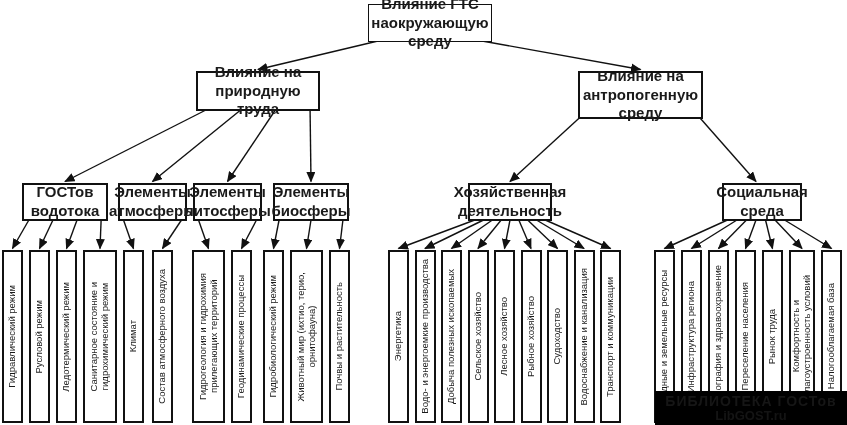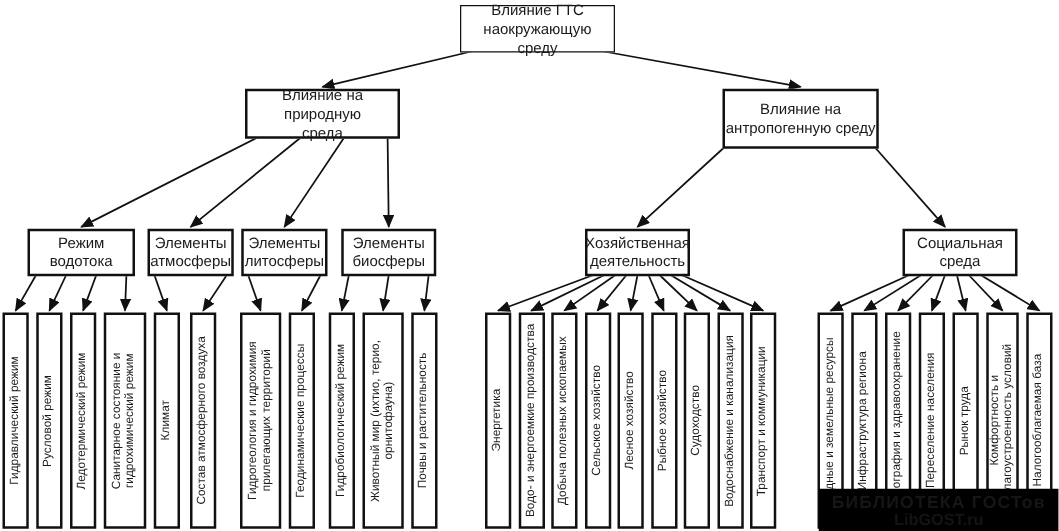--- a/index.html
+++ b/index.html
@@ -11,24 +11,25 @@
     color:#1a1a1a;
     overflow:hidden;
   }
   #edges{position:absolute;left:0;top:0;pointer-events:none;}
   .box{
     position:absolute;
     background:#fff;
     border:2px solid #111;
     display:flex;align-items:center;justify-content:center;
     text-align:center;
-    font-size:12px;line-height:1.25;
+    font-size:15px;line-height:1.25;
     white-space:pre-line;
     box-sizing:border-box;
     z-index:2;
+    font-weight:bold;
   }
   .box.lvl1{border-width:1.5px;}
   .vgroup{
     position:absolute;top:250px;height:173px;
     display:flex;align-items:stretch;
     z-index:2;
   }
   .vbox{
     background:#fff;
     border:2px solid #111;
@@ -100,35 +101,35 @@
       <line x1="756" y1="220" x2="745.5" y2="248.5" stroke="#111" stroke-width="1.4" marker-end="url(#ah)"></line>
       <line x1="765.52" y1="220" x2="772.5" y2="248.5" stroke="#111" stroke-width="1.4" marker-end="url(#ah)"></line>
       <line x1="775.04" y1="220" x2="802" y2="248.5" stroke="#111" stroke-width="1.4" marker-end="url(#ah)"></line>
       <line x1="784.56" y1="220" x2="831.5" y2="248.5" stroke="#111" stroke-width="1.4" marker-end="url(#ah)"></line>
     </svg>
 
   <div class="box lvl1" id="bx-root" style="left:368px;top:4px;width:124px;height:38px;">Влияние ГТС
 наокружающую среду</div>
 
   <div class="box" id="bx-n0" style="left:196px;top:71px;width:124px;height:40px;">Влияние на природную
-среда</div>
+труда</div>
   <div class="box" id="bx-n1" style="left:578px;top:71px;width:125px;height:48px;">Влияние на
 антропогенную среду</div>
 
-  <div class="box" id="bx-g0" style="left:22px;top:183px;width:86px;height:38px;">Режим
+  <div class="box" id="bx-g0" style="left:22px;top:183px;width:86px;height:38px;">ГОСТов
 водотока</div>
   <div class="box" id="bx-g1" style="left:118px;top:183px;width:69px;height:38px;">Элементы
 атмосферы</div>
   <div class="box" id="bx-g2" style="left:193px;top:183px;width:69px;height:38px;">Элементы
 литосферы</div>
   <div class="box" id="bx-g3" style="left:273px;top:183px;width:76px;height:38px;">Элементы
 биосферы</div>
   <div class="box" id="bx-g4" style="left:468px;top:183px;width:84px;height:38px;text-align:center;">Хозяйственная
 деятельность</div>
-  <div class="box" id="bx-g5" style="left:722px;top:183px;width:92px;height:38px;">Социальная
+  <div class="box" id="bx-g5" style="left:722px;top:183px;width:80px;height:38px;">Социальная
 среда</div>
 
   <div class="vgroup" style="left:2px;gap:6px;">
     <div class="vbox" style="width:21px;">
         <span class="vtext">Гидравлический режим</span>
       </div>
     <div class="vbox" style="width:21px;">
         <span class="vtext">Русловой режим</span>
       </div>
     <div class="vbox" style="width:21px;">

